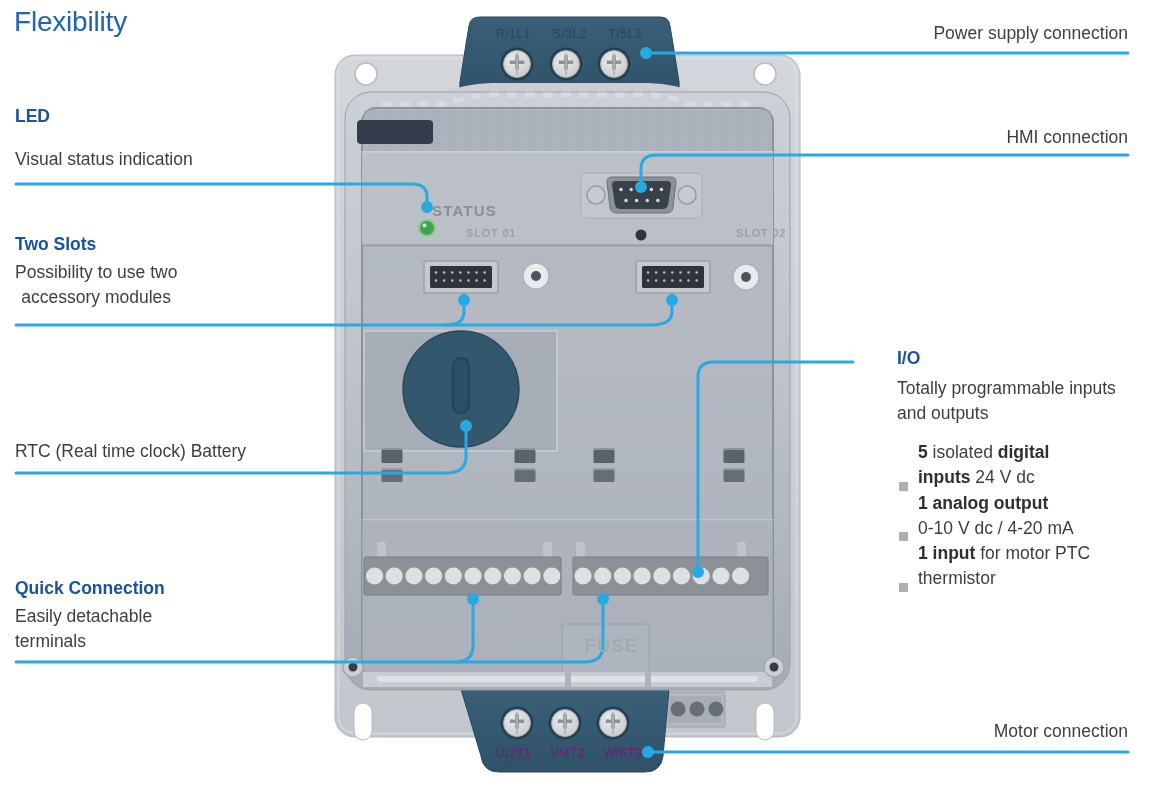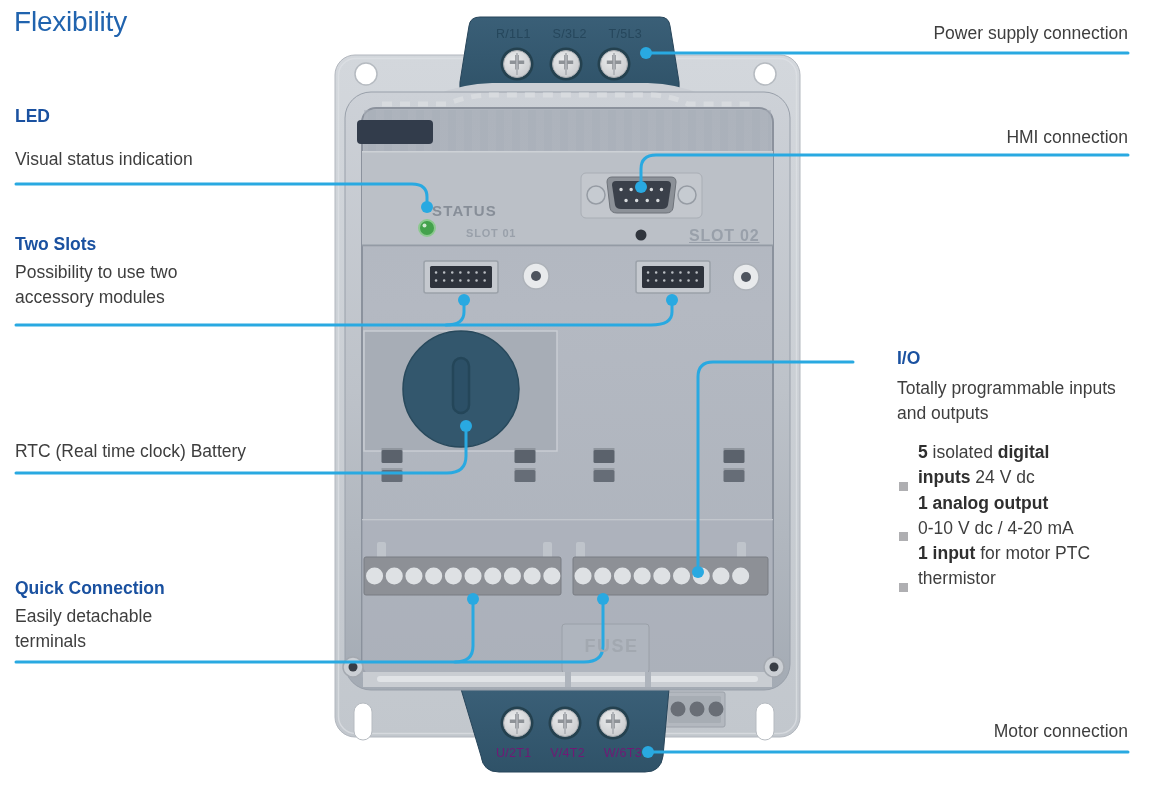--- a/index.html
+++ b/index.html
@@ -217,21 +217,21 @@
       <circle cx="648" cy="752" r="6"></circle>
     </g>
   </svg>
 
   <div class="abs title" style="left:14px;top:6px;">Flexibility</div>
 
   <div class="abs h" style="left:15px;top:106px;">LED</div>
   <div class="abs t" style="left:15px;top:147px;">Visual status indication</div>
 
   <div class="abs h" style="left:15px;top:234px;">Two Slots</div>
-  <div class="abs t" style="left:15px;top:260px;">Possibility to use two
+  <div class="abs t" style="left:15px;top:260px;text-align:center;">Possibility to use two
 accessory modules</div>
 
   <div class="abs t" style="left:15px;top:439px;">RTC (Real time clock) Battery</div>
 
   <div class="abs h" style="left:15px;top:578px;">Quick Connection</div>
   <div class="abs t r" style="top:21px;">Power supply connection</div>
 
   <div class="abs t" style="left:15px;top:604px;">Easily detachable
 terminals</div>
   <div class="abs t r" style="top:125px;">HMI connection</div>
@@ -271,16 +271,16 @@
     <span>S/3L2</span>
     <span>T/5L3</span>
   </div>
   <div class="abs term-row" style="left:496px;top:746px;width:146px;color:#701a75;">
     <span>U/2T1</span>
     <span>V/4T2</span>
     <span>W/6T3</span>
   </div>
   <div class="abs dev-lbl" style="left:397px;top:202px;font-size:15px;letter-spacing:1.2px;color:#878E98;margin-left:35px;">STATUS</div>
   <div class="abs dev-lbl" style="left:466px;top:227px;font-size:11px;letter-spacing:.8px;">SLOT 01</div>
-  <div class="abs dev-lbl" style="left:689px;top:227px;font-size:16px;letter-spacing:.8px;text-decoration:underline;">SLOT 02</div>
+  <div class="abs dev-lbl" style="left:736px;top:227px;font-size:11px;letter-spacing:.8px;">SLOT 02</div>
   <div class="abs dev-lbl" style="left:568px;top:636px;width:87px;text-align:center;font-size:18px;letter-spacing:1.5px;color:#A2A8B0;">FUSE</div>
 
 </div>
 
 </body></html>

